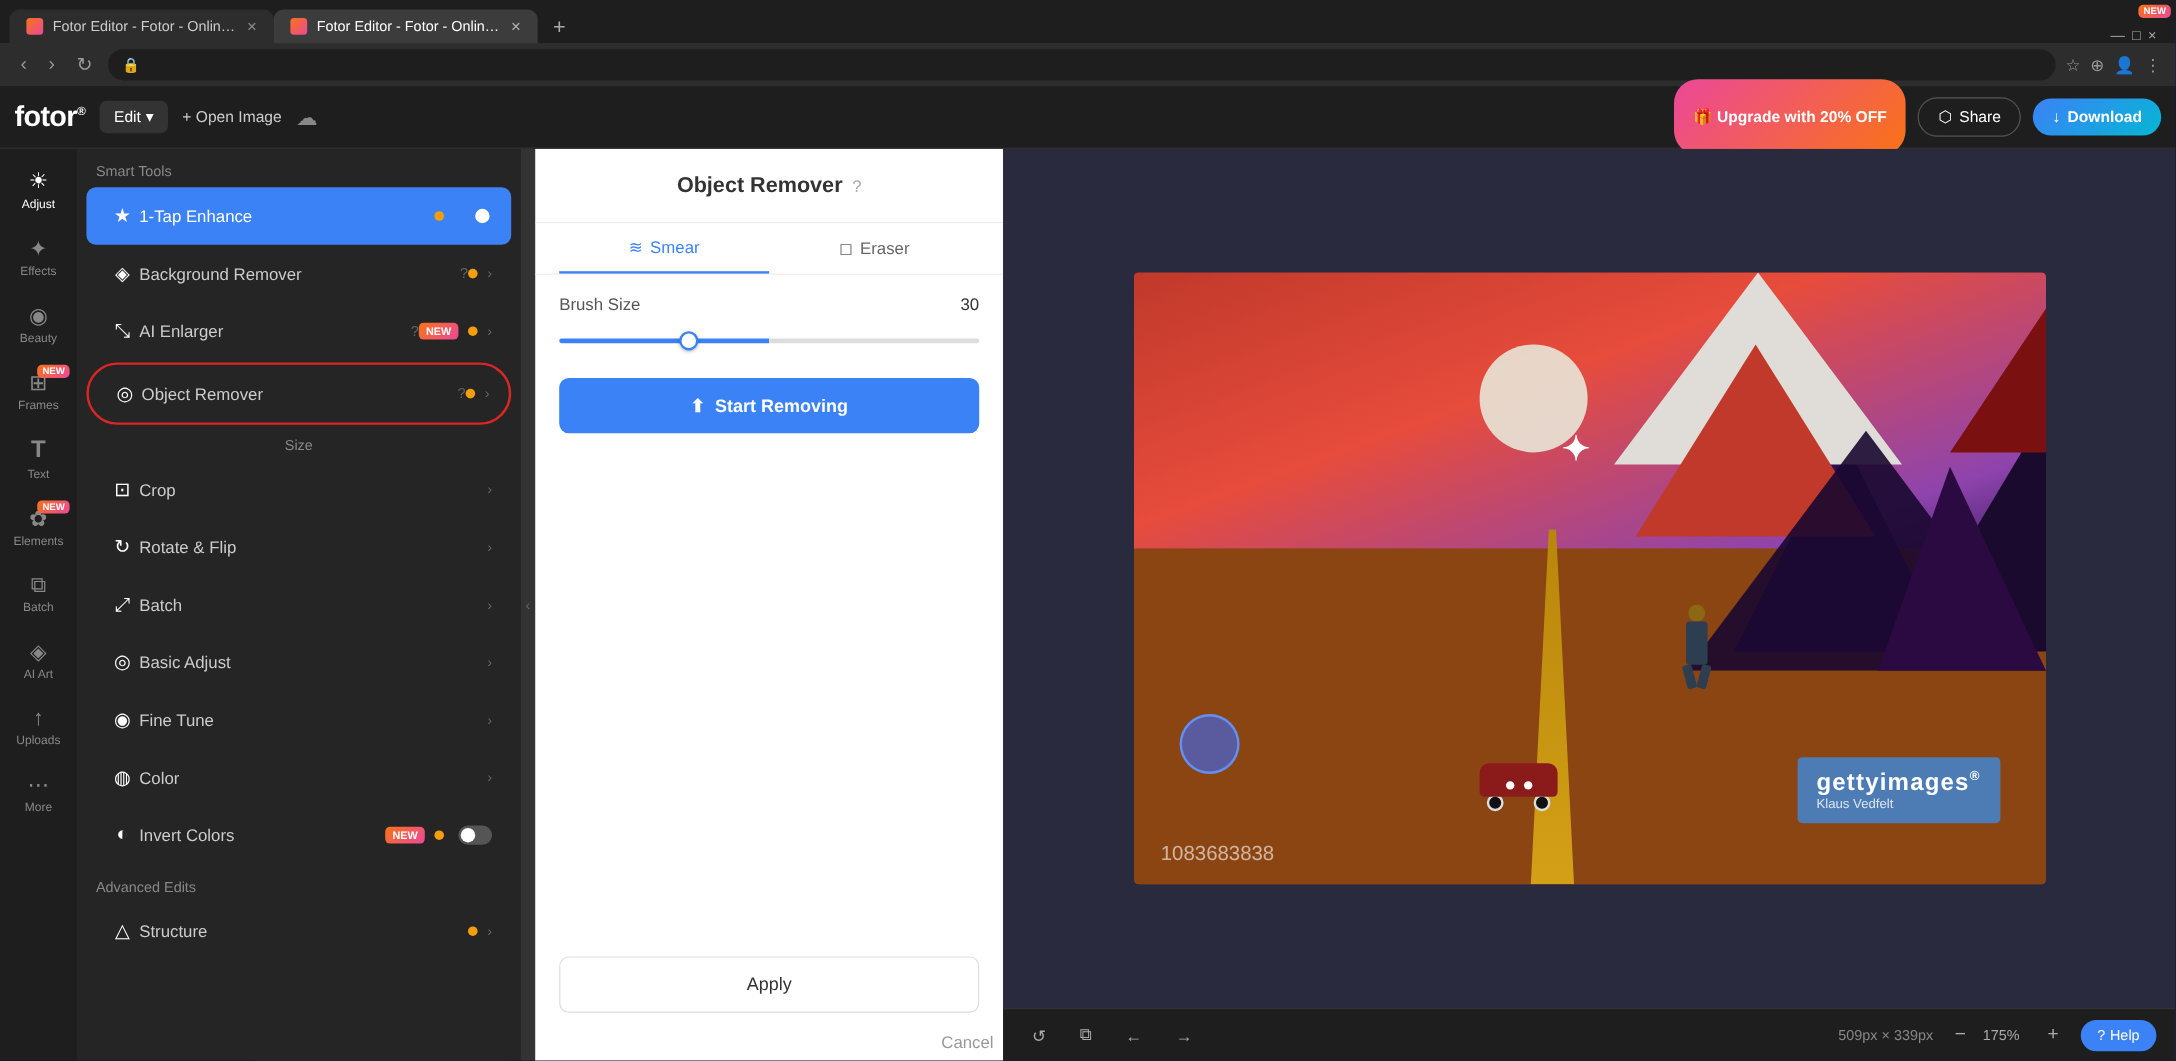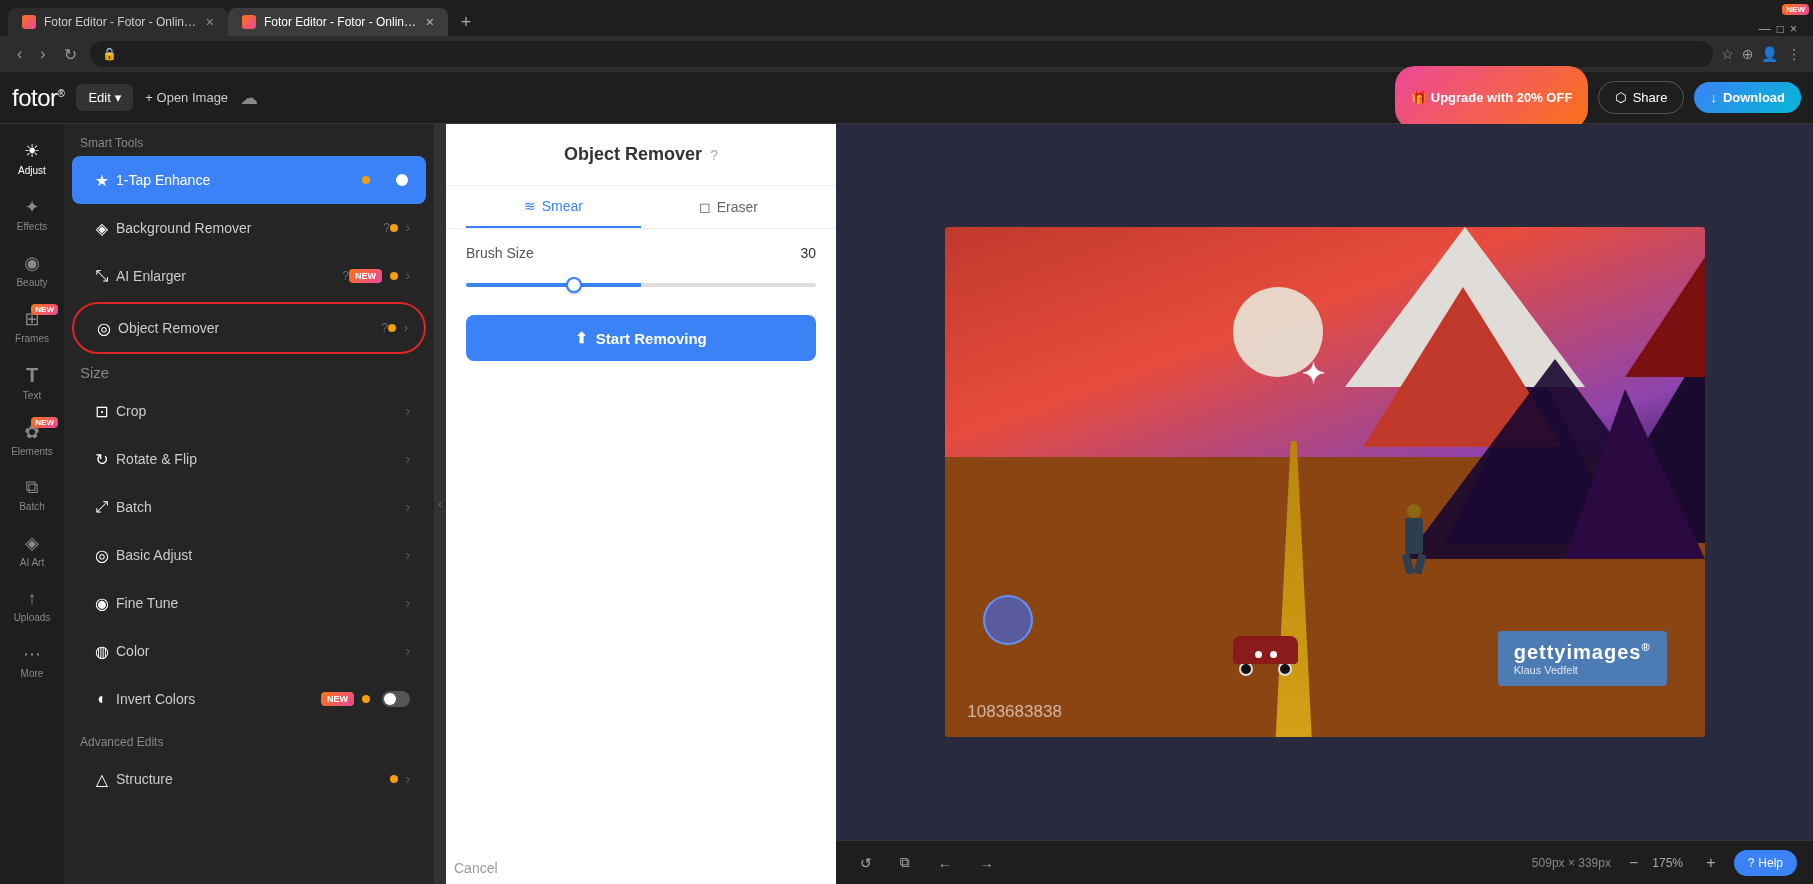--- a/index.html
+++ b/index.html
@@ -37,21 +37,21 @@
     .tools-panel::-webkit-scrollbar { width: 4px; }
     .tools-panel::-webkit-scrollbar-thumb { background: #555; border-radius: 2px; }
     .upgrade-btn { background: linear-gradient(135deg, #ec4899, #f97316); padding: 24px 16px; border-radius: 20px; font-size: 13px; font-weight: bold; cursor: pointer; color: #fff; }
     .share-btn { display: flex; align-items: center; gap: 6px; border: 1px solid #555; border-radius: 20px; padding: 8px 16px; font-size: 13px; cursor: pointer; color: #fff; }
     .download-btn { background: linear-gradient(135deg, #3b82f6, #06b6d4); padding: 8px 16px; border-radius: 20px; font-size: 13px; font-weight: bold; cursor: pointer; color: #fff; display: flex; align-items: center; gap: 6px; }
     .header-right { display: flex; align-items: center; gap: 10px; margin-left: auto; }
     .cloud-icon { font-size: 18px; color: #888; cursor: pointer; }
 
     
     .full-header { display: flex; align-items: center; background: #1e1e1e; padding: 0 12px; height: 52px; flex-shrink: 0; border-bottom: 1px solid #333; }
-    .fotor-logo-full { font-size: 24px; font-weight: normal; color: #fff; letter-spacing: -0.5px; }
+    .fotor-logo-full { font-size: 24px; font-weight: bold; color: #fff; letter-spacing: -0.5px; }
     .fotor-logo-full sup { font-size: 10px; }
     .edit-dropdown { display: flex; align-items: center; gap: 4px; padding: 6px 12px; background: #333; border-radius: 6px; font-size: 13px; cursor: pointer; margin-left: 12px; }
     .open-image-btn { display: flex; align-items: center; gap: 6px; padding: 6px 12px; font-size: 13px; cursor: pointer; color: #ccc; }
 
     
     .section-label { font-size: 12px; color: #888; padding: 12px 16px 6px; }
     .tool-item { display: flex; align-items: center; padding: 10px 16px; cursor: pointer; border-radius: 6px; margin: 0 8px; }
     .tool-item.active { background: #3b82f6; border-radius: 8px; }
     .tool-icon { width: 28px; height: 28px; display: flex; align-items: center; justify-content: center; font-size: 16px; color: #fff; flex-shrink: 0; }
     .tool-label { font-size: 14px; color: #ccc; flex: 1; }
@@ -60,21 +60,21 @@
     .tool-dot { width: 8px; height: 8px; border-radius: 50%; flex-shrink: 0; }
     .tool-dot.yellow { background: #f59e0b; }
     .toggle-switch { width: 28px; height: 16px; background: #555; border-radius: 8px; position: relative; cursor: pointer; margin-left: 6px; }
     .toggle-switch.on { background: #3b82f6; }
     .toggle-knob { width: 12px; height: 12px; background: #fff; border-radius: 50%; position: absolute; top: 2px; left: 2px; transition: left 0.2s; }
     .toggle-switch.on .toggle-knob { left: 14px; }
     .tool-arrow { color: #666; font-size: 12px; margin-left: 4px; }
     .tool-help { color: #666; font-size: 12px; margin-left: 4px; cursor: pointer; }
 
     
-    .size-section-label { font-size: 15px; color: #888; padding: 8px 16px 6px; text-align: left; }
+    .size-section-label { font-size: 12px; color: #888; padding: 8px 16px 6px; text-align: center; }
 
     
     .middle-panel { width: 390px; background: #fff; display: flex; flex-direction: column; flex-shrink: 0; overflow-y: auto; color: #333; }
     .middle-panel::-webkit-scrollbar { width: 4px; }
     .middle-panel::-webkit-scrollbar-thumb { background: #ddd; border-radius: 2px; }
     .panel-header { padding: 20px; border-bottom: 1px solid #eee; display: flex; align-items: center; justify-content: center; gap: 8px; }
     .panel-title { font-size: 18px; font-weight: 600; color: #333; }
     .panel-help { color: #aaa; font-size: 14px; cursor: pointer; }
 
     
@@ -88,21 +88,21 @@
     .brush-label { font-size: 14px; color: #555; }
     .brush-value { font-size: 14px; color: #333; font-weight: 500; }
     .brush-slider { width: 100%; appearance: none; height: 4px; border-radius: 2px; background: linear-gradient(to right, #3b82f6 50%, #ddd 50%); outline: none; cursor: pointer; }
     .brush-slider::-webkit-slider-thumb { appearance: none; width: 16px; height: 16px; border-radius: 50%; background: #fff; border: 2px solid #3b82f6; cursor: pointer; box-shadow: 0 1px 3px rgba(0,0,0,0.3); }
 
     
     .start-btn { margin: 8px 20px 20px; background: #3b82f6; color: #fff; border: none; border-radius: 8px; padding: 14px; font-size: 15px; font-weight: 600; cursor: pointer; display: flex; align-items: center; justify-content: center; gap: 8px; width: calc(100% - 40px); }
 
     
     .apply-btn { margin: 8px 20px; border: 1px solid #ddd; background: #fff; color: #333; border-radius: 8px; padding: 14px; font-size: 15px; font-weight: 500; cursor: pointer; width: calc(100% - 40px); }
-    .cancel-btn { background: transparent; border: none; color: #999; font-size: 14px; cursor: pointer; padding: 8px; display: block; text-align: left; width: 100%; }
+    .cancel-btn { background: transparent; border: none; color: #999; font-size: 14px; cursor: pointer; padding: 8px; display: block; text-align: right; width: 100%; }
 
     
     .canvas-area { flex: 1; background: #2a2a3e; display: flex; flex-direction: column; position: relative; overflow: hidden; }
     .canvas-content { flex: 1; display: flex; align-items: center; justify-content: center; padding: 20px; overflow: hidden; position: relative; }
     .canvas-image { width: 760px; height: 510px; border-radius: 4px; overflow: hidden; position: relative; }
 
     
     .image-scene { width: 100%; height: 100%; position: relative; background: #c0392b; }
     .scene-person { position: absolute; bottom: 30%; right: 35%; width: 50px; height: 80px; }
     .person-body { width: 20px; height: 40px; background: #2c3e50; border-radius: 3px; margin: 0 auto; }
@@ -372,20 +372,21 @@
         <span class="brush-label">Brush Size</span>
         <span class="brush-value">30</span>
       </div>
       <input type="range" class="brush-slider" min="0" max="100" value="30" style="width: 100%;">
     </div>
     <button class="start-btn">
       <span>⬆</span>
       <span>Start Removing</span>
     </button>
     <div style="flex:1;"></div>
+    <button class="apply-btn">Apply</button>
     <button class="cancel-btn">Cancel</button>
   </div>
 
   <div class="canvas-area">
     <div class="canvas-content">
 
       <div class="canvas-image">
         <div class="image-scene">
 
           <div style="position:absolute;top:0;left:0;right:0;height:50%;background:linear-gradient(160deg,#c0392b 0%,#e74c3c 40%,#8e44ad 80%,#2c1654 100%);"></div>

